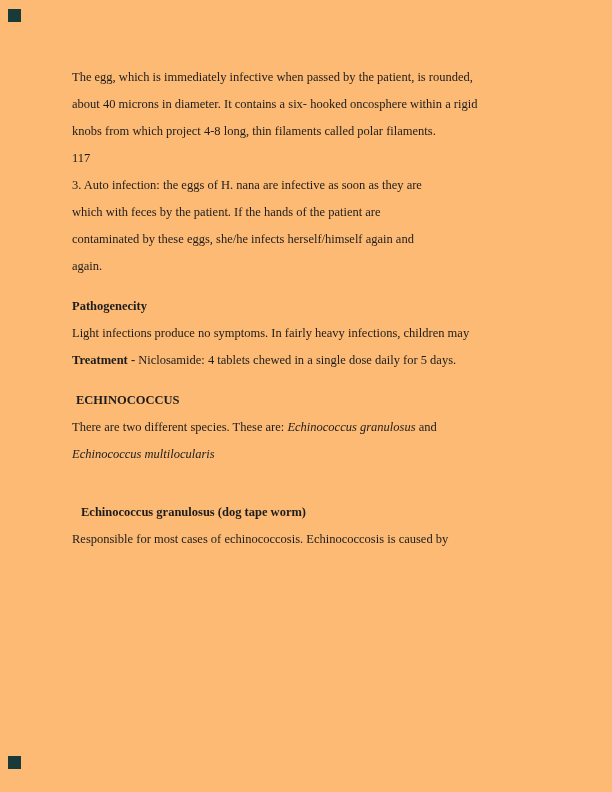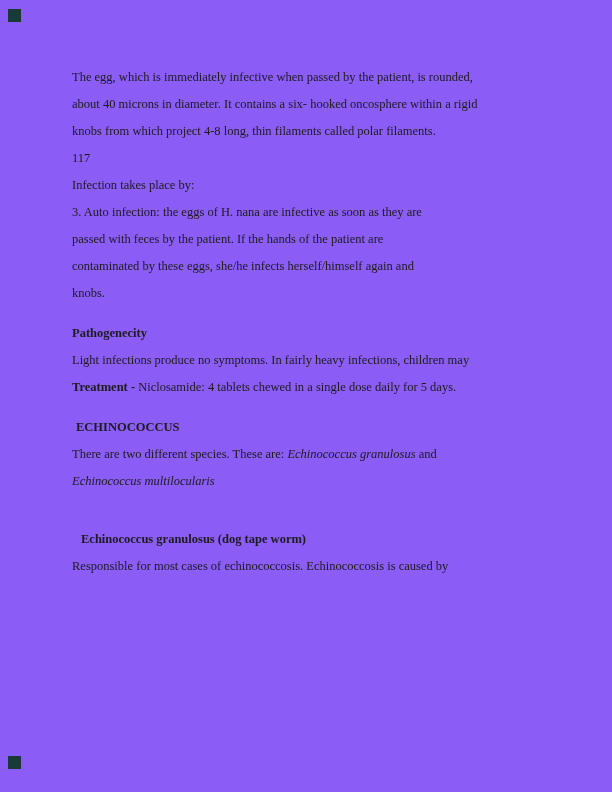--- a/index.html
+++ b/index.html
@@ -4,21 +4,21 @@
 <style>
   html, body {
     margin: 0;
     padding: 0;
     background: #ffffff;
   }
   .page {
     position: relative;
     width: 612px;
     height: 792px;
-    background: #8b5cf6;
+    background: #fdba74;
     overflow: hidden;
     font-family: "Liberation Serif", "DejaVu Serif", serif;
     color: #1c1c1c;
   }
   .corner-mark {
     position: absolute;
     width: 13px;
     height: 13px;
     background: #183a38;
   }
@@ -52,25 +52,24 @@
   <div class="corner-mark bl"></div>
 
   <div class="text-column">
 
     <div class="line">The egg, which is immediately infective when passed by the patient, is rounded,</div>
     <div class="line">about 40 microns in diameter. It contains a six- hooked oncosphere within a rigid</div>
     <div class="line">knobs from which project 4-8 long, thin filaments called polar filaments.</div>
 
     <div class="line">117</div>
 
-    <div class="line">Infection takes place by:</div>
     <div class="line">3. Auto infection: the eggs of H. nana are infective as soon as they are</div>
-    <div class="line">passed with feces by the patient. If the hands of the patient are</div>
+    <div class="line">which with feces by the patient. If the hands of the patient are</div>
     <div class="line">contaminated by these eggs, she/he infects herself/himself again and</div>
-    <div class="line">knobs.</div>
+    <div class="line">again.</div>
 
     <div class="line bold">Pathogenecity</div>
     <div class="line">Light infections produce no symptoms. In fairly heavy infections, children may</div>
 
     <div class="line"><span class="bold">Treatment - </span><span>Niclosamide: 4 tablets chewed in a single dose daily for 5 days.</span></div>
 
     <div class="line bold section-gap-1 indent-1">ECHINOCOCCUS</div>
 
     <div class="line"><span>There are two different species. These are: </span><span class="italic">Echinococcus granulosus</span><span> and</span></div>
 

